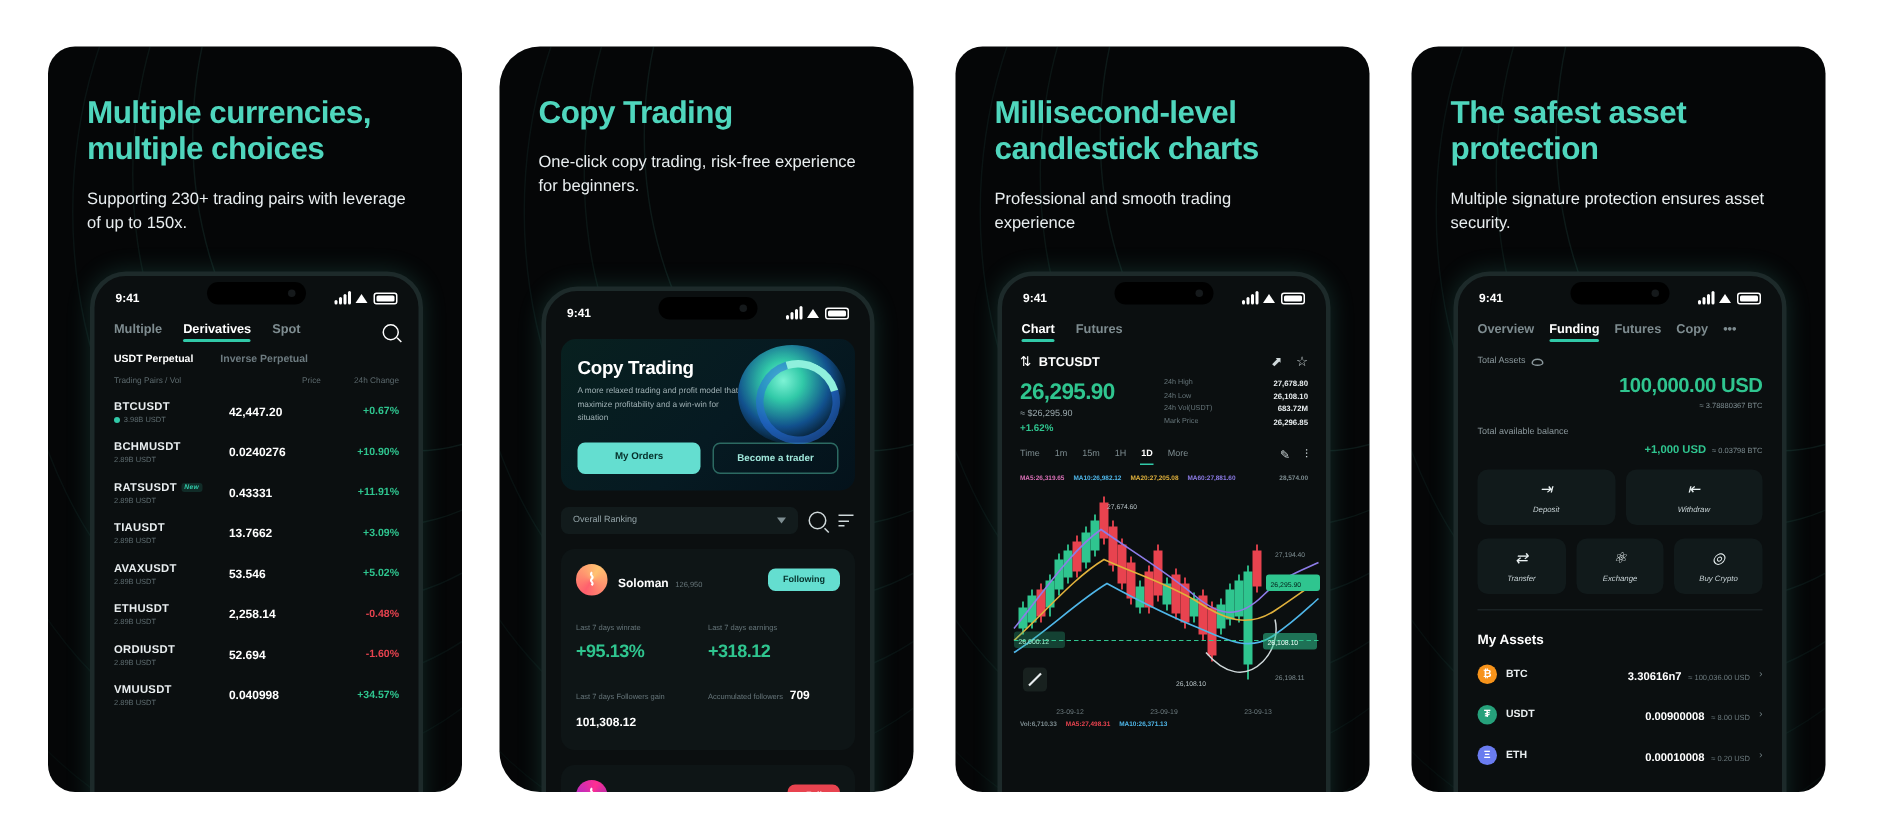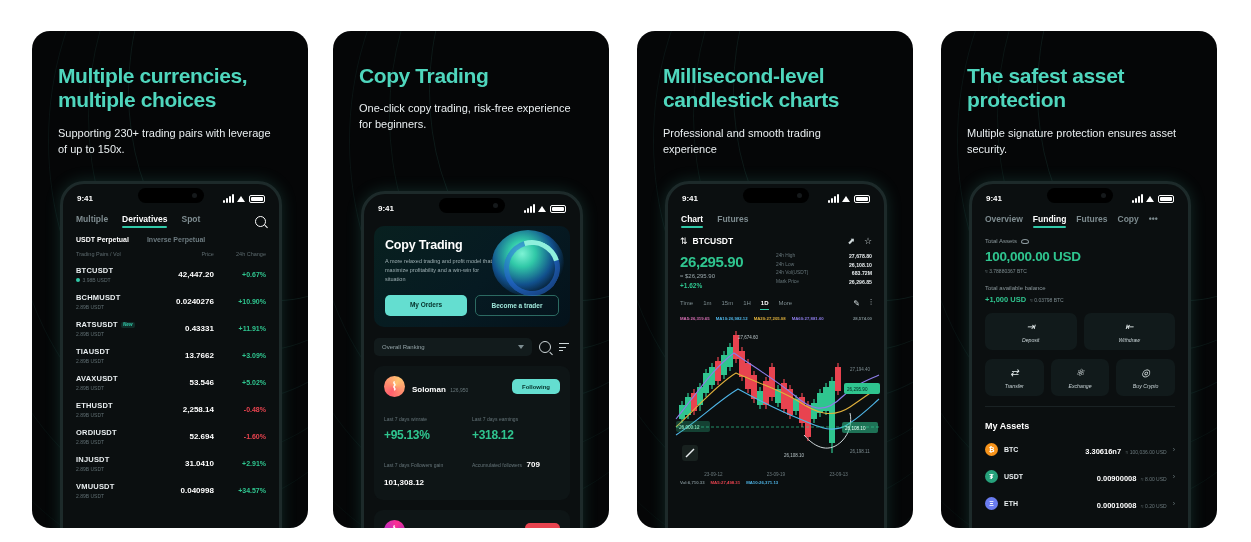--- a/index.html
+++ b/index.html
@@ -15,21 +15,21 @@
   .card {
     position: absolute;
     top: 31px;
     width: 276px;
     height: 497px;
     background: #050607;
     border-radius: 18px;
     overflow: hidden;
   }
   .c1 { left: 32px; }
-  .c2 { left: 333px; }
+  .c2 { left: 333px; border-radius: 27px; }
   .c3 { left: 637px; }
   .c4 { left: 941px; }
 
   
   .arcs { position: absolute; inset: 0; overflow: hidden; pointer-events: none; }
   .arcs i {
     position: absolute;
     border: 1px solid rgba(86,200,180,0.10);
     border-radius: 50%;
     right: -120px; top: -150px;
@@ -121,21 +121,21 @@
   .colhead .c-b { flex: 1; text-align: right; }
   .colhead .c-c { flex: 0.85; text-align: right; }
 
   .trow { display: flex; align-items: center; padding: 5px 13px; }
   .t-name { flex: 1.25; }
   .t-sym { color: #e9eef0; font-size: 7.5px; font-weight: bold; letter-spacing: 0.2px; display: flex; align-items: center; gap: 3px;}
   .t-sub { color: #5f6d71; font-size: 5px; margin-top: 2px; display: flex; align-items: center; gap: 2.5px; }
   .dot { width: 4px; height: 4px; border-radius: 50%; background: #31c9a8; display: inline-block; }
   .badge-new { font-size: 4.5px; color: #31c9a8; background: rgba(49,201,168,0.16);
       padding: 0.5px 2px; border-radius: 2px; font-weight: bold; }
-  .t-price { flex: 1; text-align: right; color: #fff; font-size: 8px; font-weight: bold; }
+  .t-price { flex: 1; color: #fff; font-size: 8px; font-weight: bold; }
   .t-chg { flex: 0.85; text-align: right; font-size: 7px; font-weight: bold; }
   .up { color: #2fc58f; } .down { color: #e8434f; }
 
   
   .ct-hero {
     margin: 8px 10px 0 10px; border-radius: 10px; padding: 12px 11px 11px 11px;
     background: linear-gradient(135deg, #08201f 0%, #061a22 55%, #04121b 100%);
     position: relative; overflow: hidden;
   }
   .ct-title { color: #fff; font-size: 12.5px; font-weight: bold; letter-spacing: -0.2px; }
@@ -213,21 +213,21 @@
   .ma-row span:nth-child(3){ color:#e0b13c; } .ma-row span:nth-child(4){ color:#8d7ce8; }
   .ma-row span:nth-child(5){ color:#7d8c90; margin-left:auto; }
   .chart-wrap { position:relative; margin: 0 6px; height: 148px; }
   .chart-wrap svg { display:block; }
   .axis-x { display:flex; justify-content:space-around; color:#6c7a7e; font-size:4.6px; margin-top:1px; padding:0 14px;}
   .vol-row { display:flex; gap:6px; padding: 3px 12px 0 12px; font-size:4.3px; font-weight:bold; }
   .vol-row span:nth-child(1){color:#7d8c90;} .vol-row span:nth-child(2){color:#e8434f;}
   .vol-row span:nth-child(3){color:#4fb6e8;}
 
   
-  .as-block { padding: 10px 13px 0 13px; }
+  .as-block { padding: 10px 13px 0 13px; text-align: right; }
   .as-lbl { color:#8a979b; font-size:6px; display:flex; align-items:center; gap:4px; }
   .eye { width:8px;height:5px;border:1px solid #8a979b;border-radius:50% 50% 50% 50%/60% 60% 40% 40%; }
   .as-total { color:#2fc58f; font-size:13.5px; font-weight:bold; margin-top:5px; letter-spacing:-0.3px;}
   .as-sub { color:#7d8c90; font-size:5px; margin-top:4px; }
   .as-avail { color:#2fc58f; font-size:7.5px; font-weight:bold; margin-top:4px; }
   .as-avail small { color:#7d8c90; font-size:5px; font-weight:normal; margin-left:4px; }
   .hr { height:1px; background:#1a2224; margin:10px 13px 0 13px; }
   .act-grid { display:flex; gap:7px; padding: 9px 13px 0 13px; }
   .act {
     flex:1; background:#111a1b; border-radius:7px; padding:9px 0 7px 0; text-align:center;
@@ -353,28 +353,20 @@
           <span class="t-price">2,258.14</span>
           <span class="t-chg down">-0.48%</span>
         </div>
         <div class="trow">
           <span class="t-name">
             <span class="t-sym">ORDIUSDT</span>
             <span class="t-sub">2.89B USDT</span>
           </span>
           <span class="t-price">52.694</span>
           <span class="t-chg down">-1.60%</span>
-        </div>
-        <div class="trow">
-          <span class="t-name">
-            <span class="t-sym">INJUSDT</span>
-            <span class="t-sub">2.89B USDT</span>
-          </span>
-          <span class="t-price">31.0410</span>
-          <span class="t-chg up">+2.91%</span>
         </div>
         <div class="trow">
           <span class="t-name">
             <span class="t-sym">VMUUSDT</span>
             <span class="t-sub">2.89B USDT</span>
           </span>
           <span class="t-price">0.040998</span>
           <span class="t-chg up">+34.57%</span>
         </div>
       </div>

